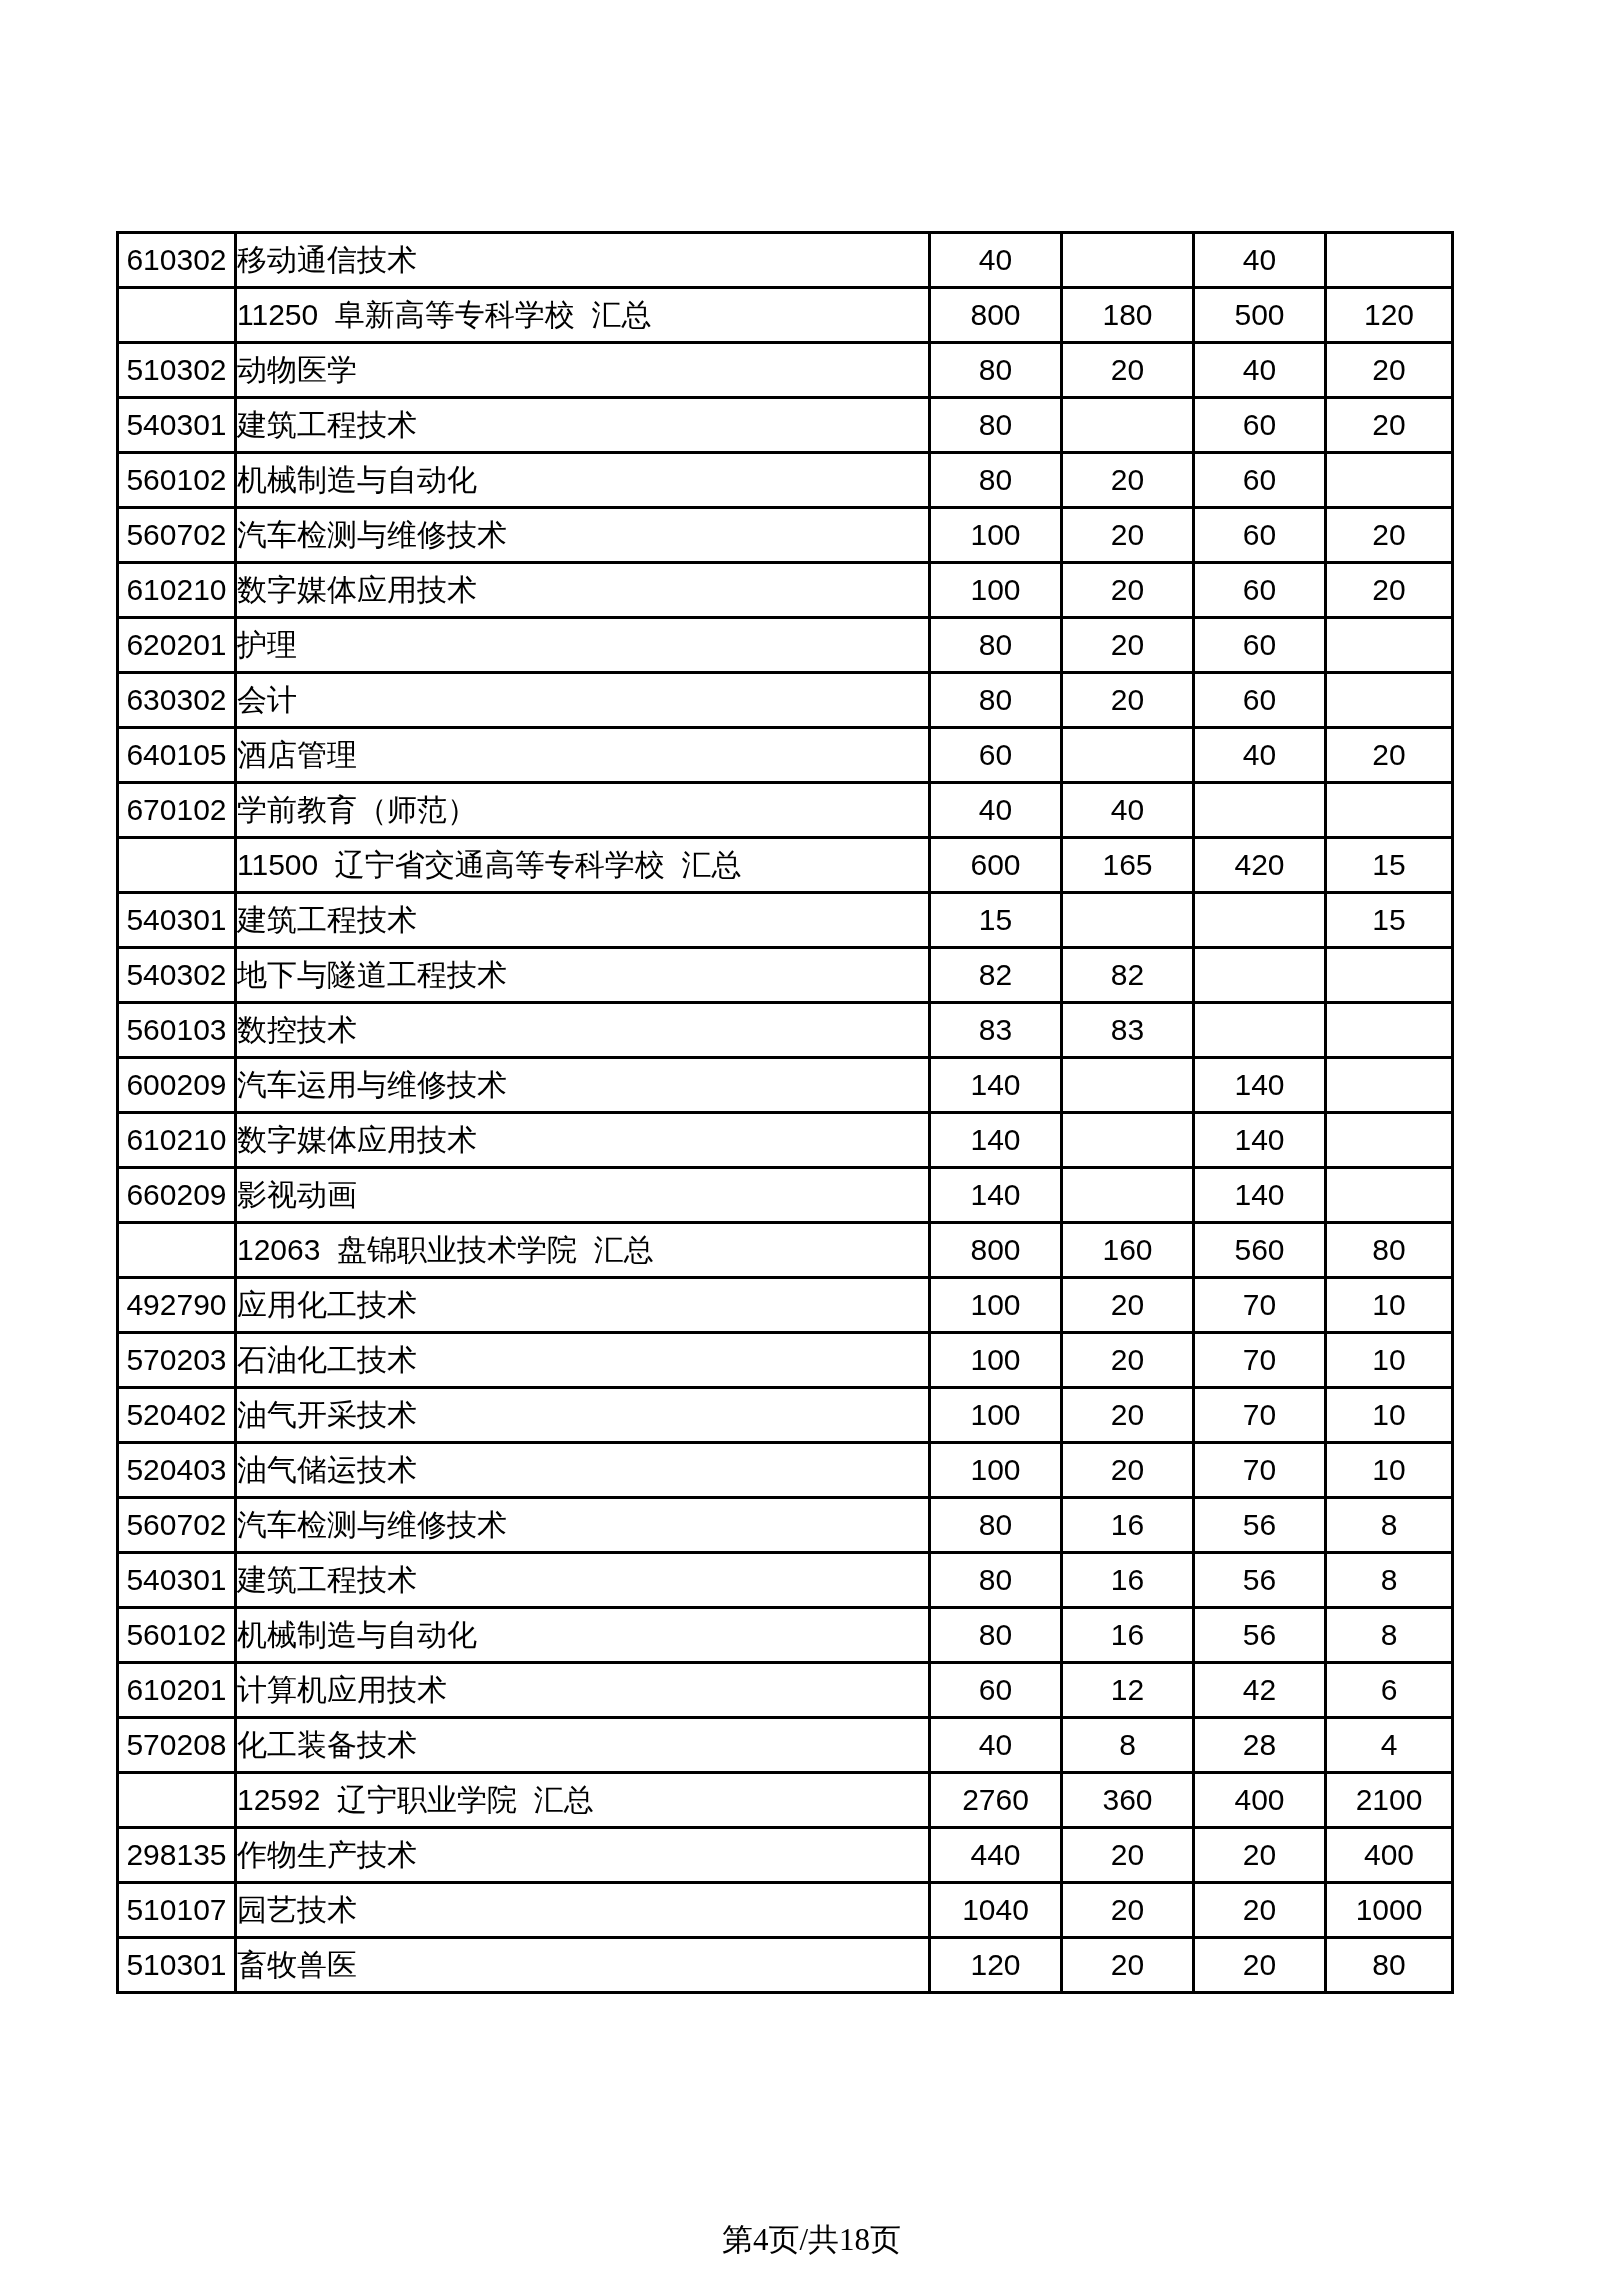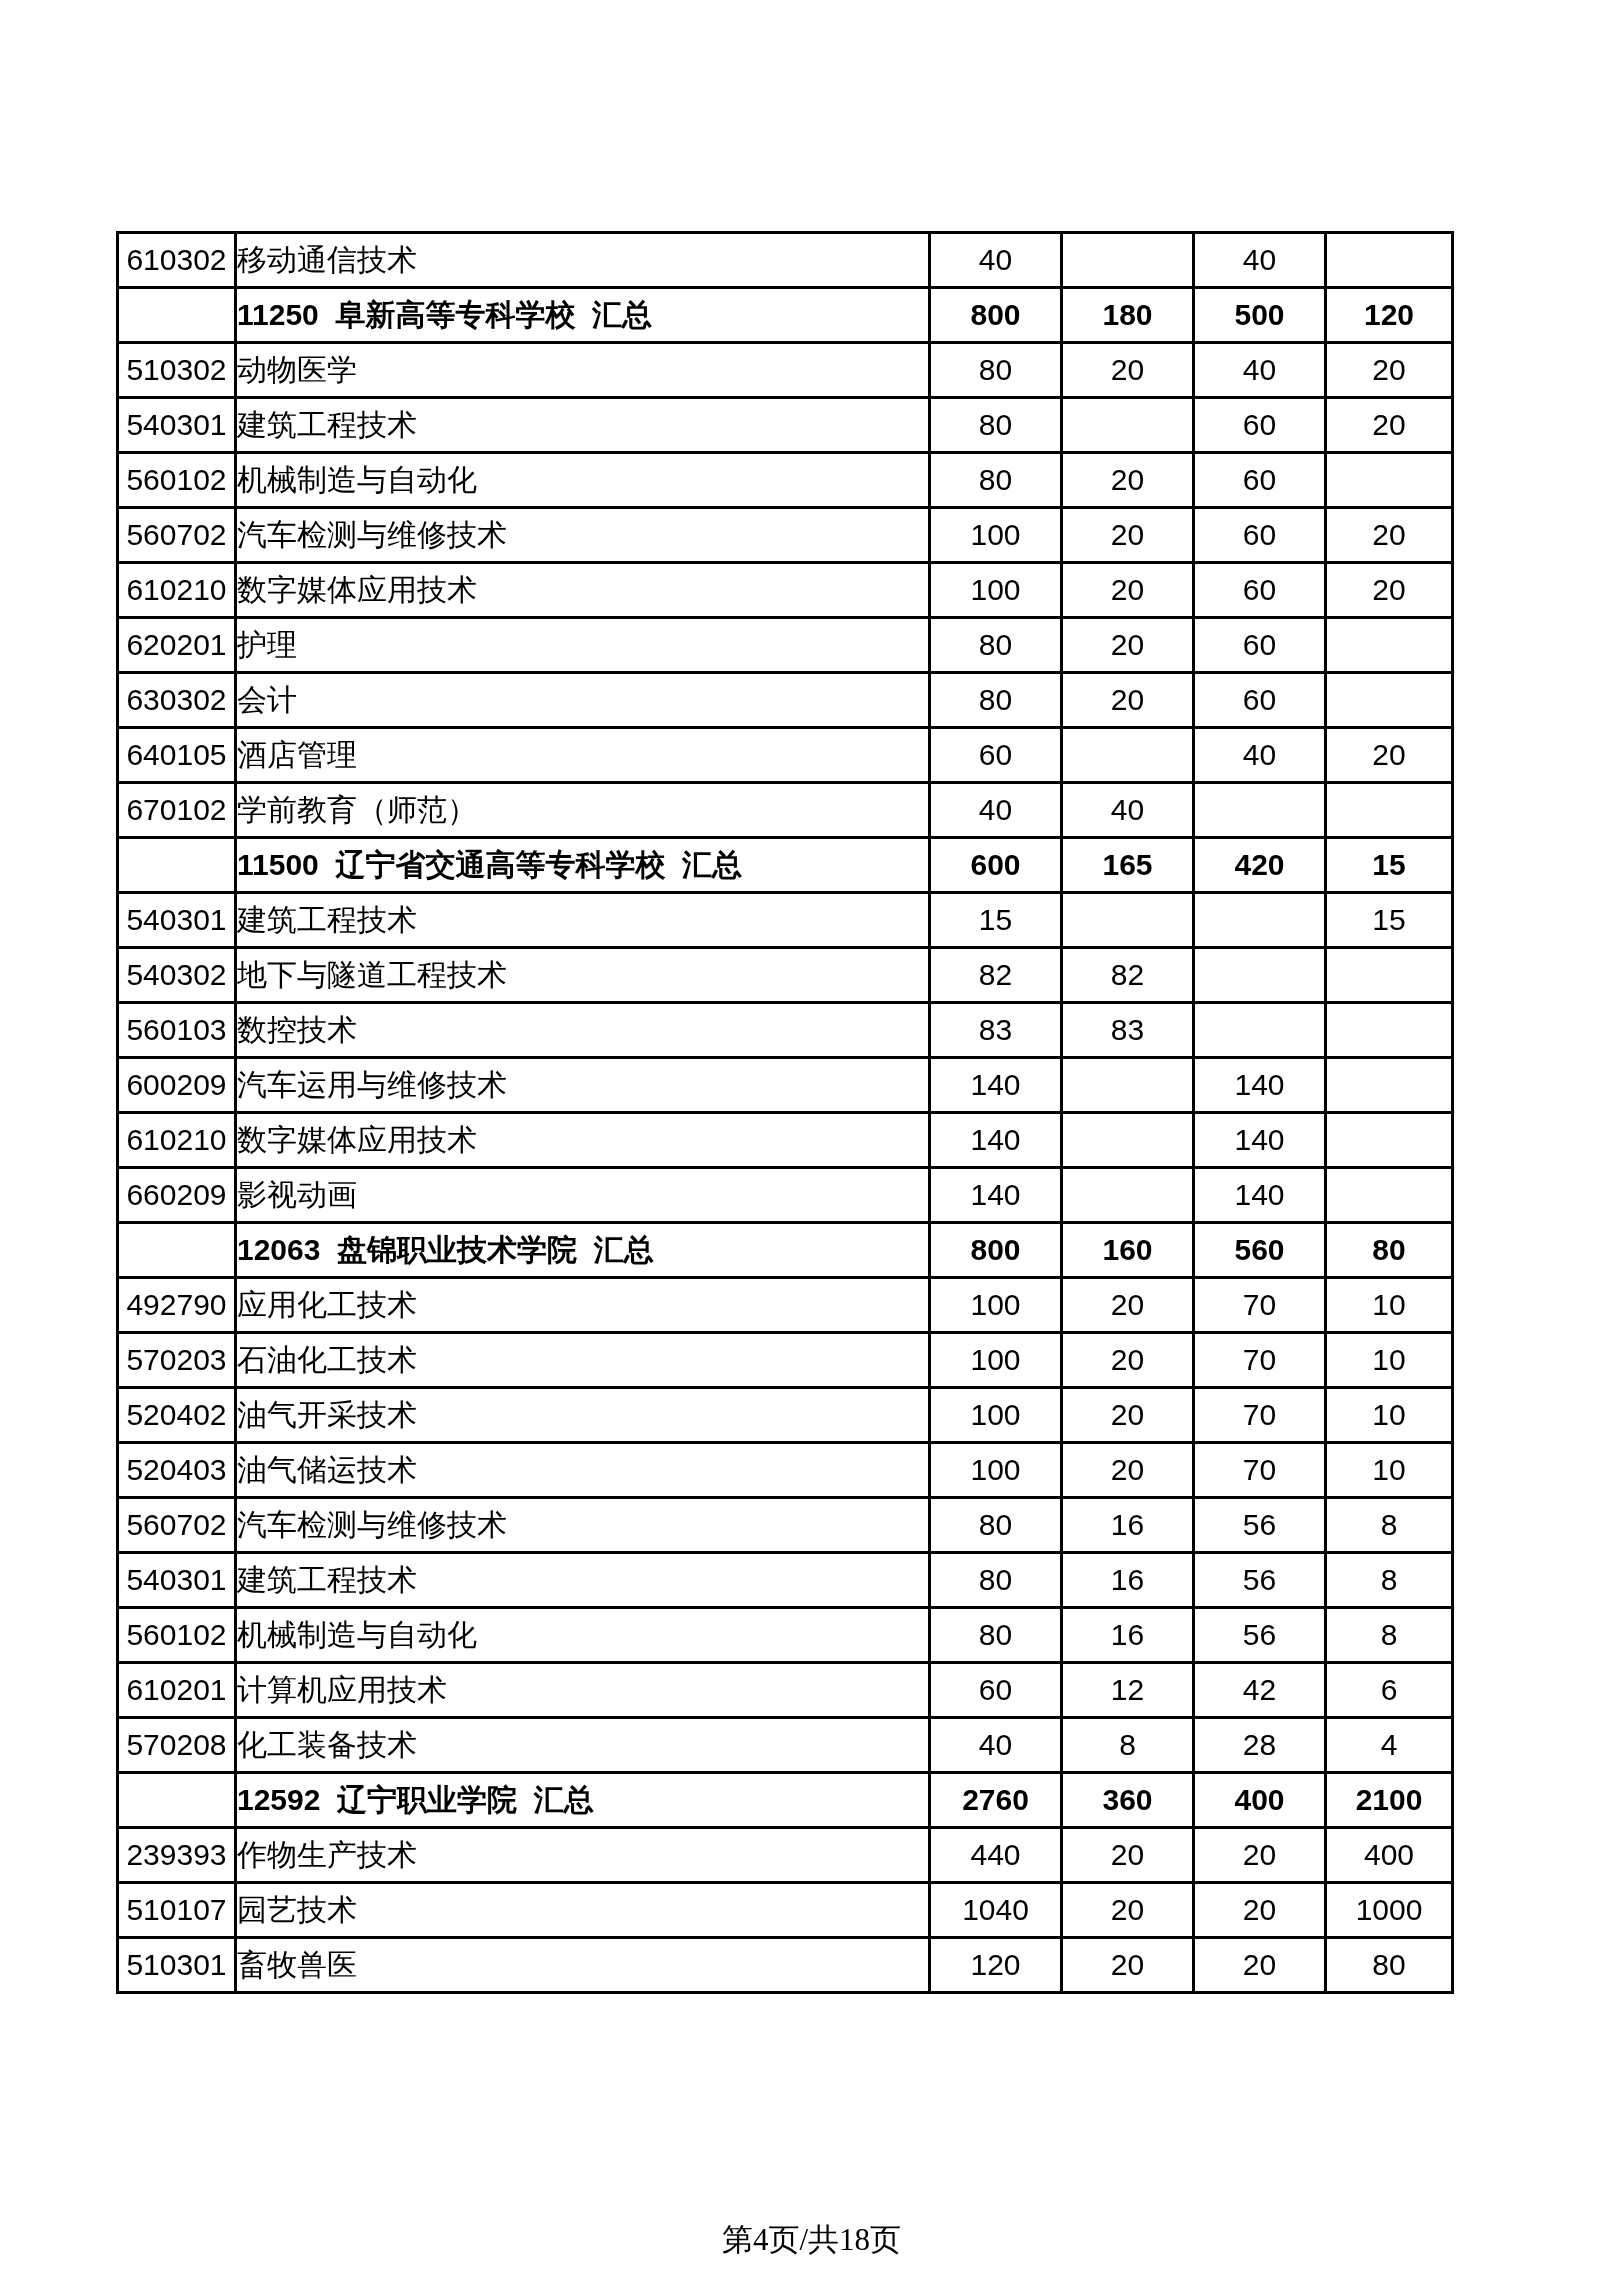--- a/index.html
+++ b/index.html
@@ -29,21 +29,21 @@
     padding: 0;
     font-size: 30px;
     line-height: 1;
     color: #000000;
     vertical-align: middle;
     overflow: hidden;
   }
   td.c-code { text-align: center; }
   td.c-name { text-align: left; padding-left: 7.9px; white-space: pre; }
   td.c-num  { text-align: center; }
-  tr.summary td { font-weight: 700; }
+  tr.summary td { font-weight: 400; }
   .footer {
     position: absolute;
     top: 2189px;
     left: 0;
     width: 1623px;
     text-align: center;
     font-family: "Liberation Serif", "DejaVu Serif", serif;
     font-size: 31px;
     line-height: 1.2;
     color: #000000;
@@ -291,21 +291,21 @@
         </tr>
         <tr class="summary">
           <td class="c-code"></td>
           <td class="c-name">12592  辽宁职业学院  汇总</td>
           <td class="c-num">2760</td>
           <td class="c-num">360</td>
           <td class="c-num">400</td>
           <td class="c-num">2100</td>
         </tr>
         <tr>
-          <td class="c-code">239393</td>
+          <td class="c-code">298135</td>
           <td class="c-name">作物生产技术</td>
           <td class="c-num">440</td>
           <td class="c-num">20</td>
           <td class="c-num">20</td>
           <td class="c-num">400</td>
         </tr>
         <tr>
           <td class="c-code">510107</td>
           <td class="c-name">园艺技术</td>
           <td class="c-num">1040</td>

